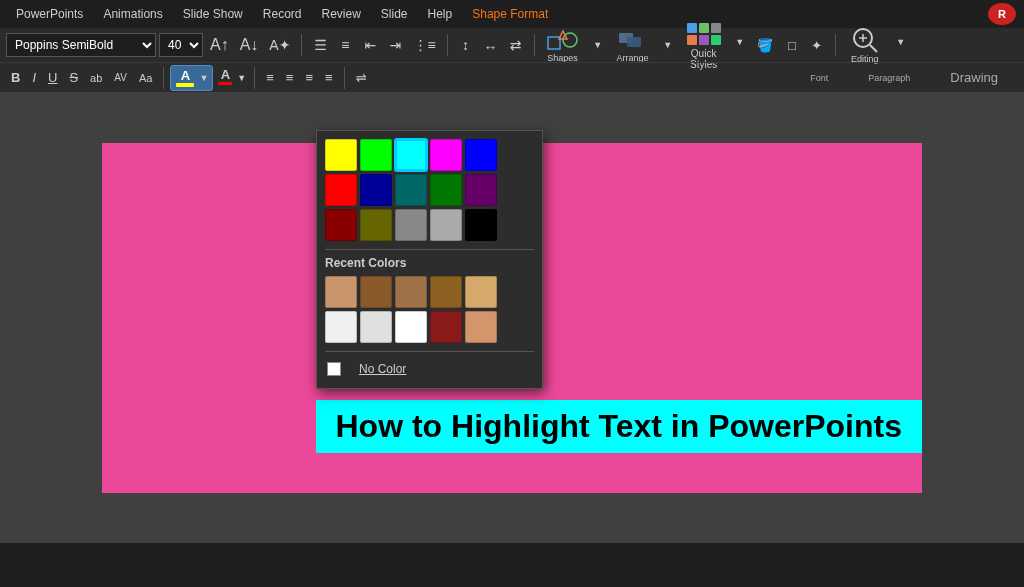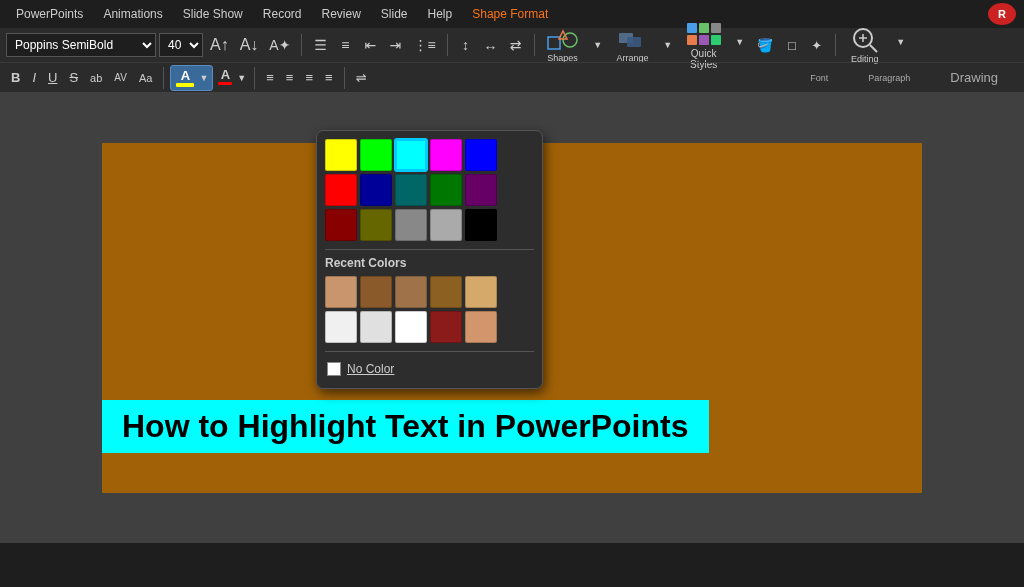--- a/index.html
+++ b/index.html
@@ -120,21 +120,21 @@
       padding: 0 2px;
     }
 
     
     .color-picker-popup {
       position: absolute;
       top: 130px;
       left: 316px;
       background: #2d2d2d;
       border: 1px solid #555;
-      border-radius: 7px;
+      border-radius: 0;
       padding: 8px;
       z-index: 100;
       box-shadow: 2px 4px 12px rgba(0,0,0,0.6);
       width: 227px;
     }
     .color-grid {
       display: grid;
       grid-template-columns: repeat(5, 32px);
       gap: 3px;
       margin-bottom: 8px;
@@ -164,21 +164,21 @@
     }
     .divider-line {
       width: 100%;
       height: 1px;
       background: #555;
       margin: 6px 0;
     }
     .no-color-row {
       display: flex;
       align-items: center;
-      gap: 6px;
+      gap: 18px;
       padding: 4px 2px;
       cursor: pointer;
       border-radius: 2px;
     }
     .no-color-checkbox {
       width: 14px;
       height: 14px;
       border: 1px solid #888;
       background: #fff;
     }
@@ -199,27 +199,27 @@
     .slide-area {
       background: #404040;
       flex: 1;
       display: flex;
       align-items: center;
       justify-content: center;
       height: calc(587px - 28px - 72px - 36px);
       position: relative;
     }
     .slide {
-      background: #a16207;
+      background: #ec4899;
       width: 820px;
       height: 350px;
       position: relative;
       display: flex;
       align-items: flex-end;
-      justify-content: flex-start;
+      justify-content: flex-end;
       padding-bottom: 40px;
     }
     .slide-text-box {
       background: #00ffff;
       padding: 8px 20px;
       text-align: center;
     }
     .slide-heading {
       color: #000;
       font-size: 32px;

